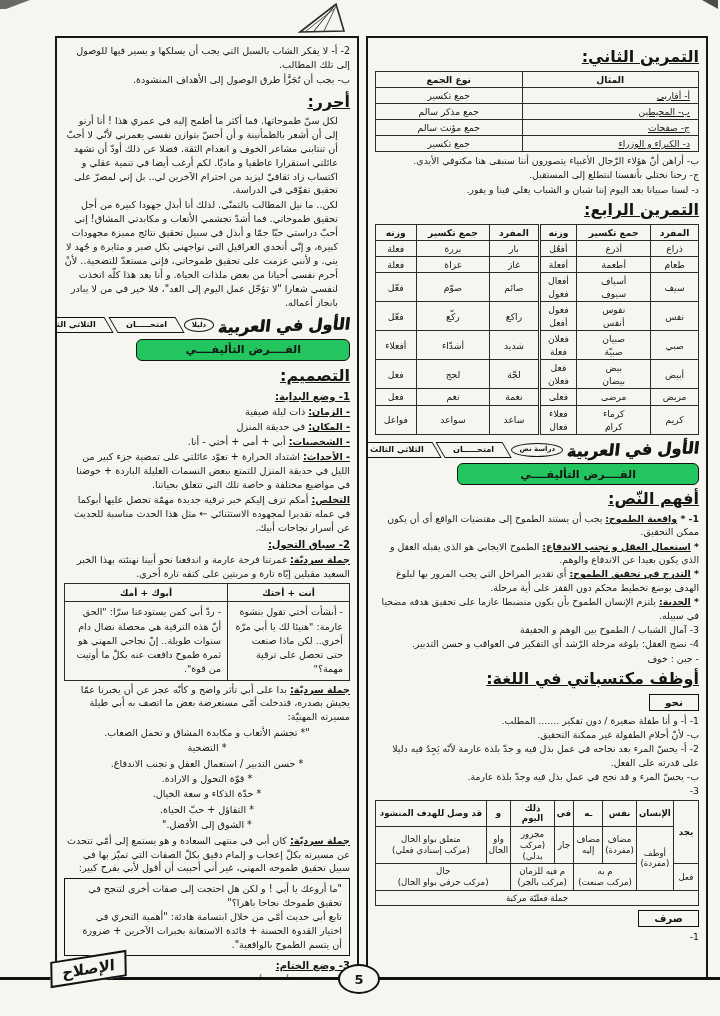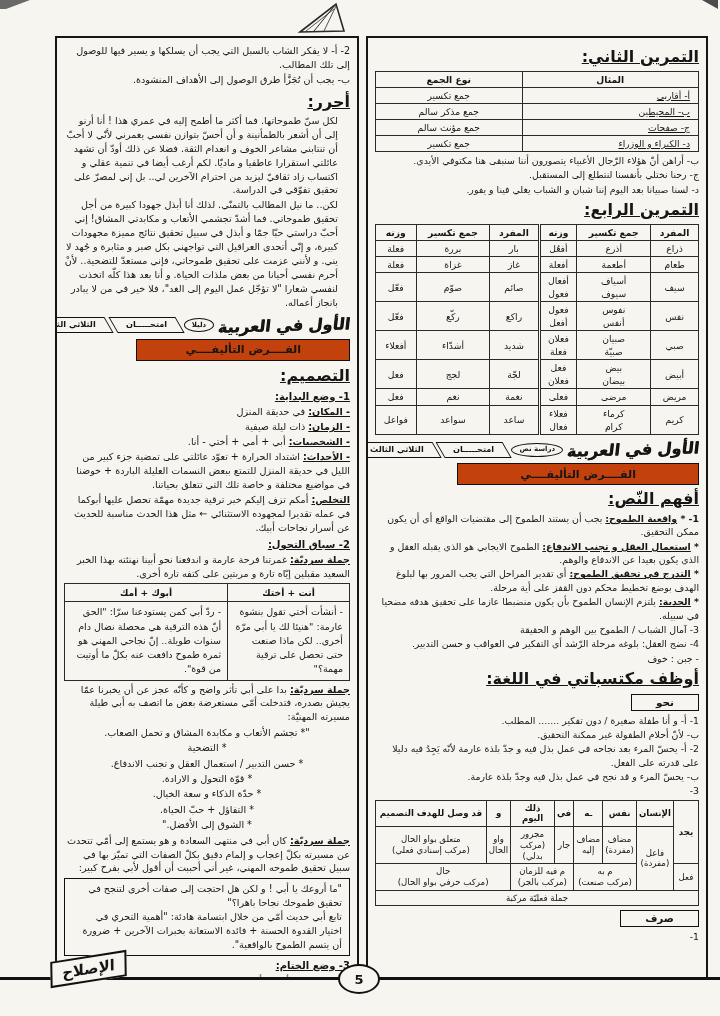--- a/index.html
+++ b/index.html
@@ -48,24 +48,24 @@
   .banner{margin:4px 0 3px;direction:rtl;}
   .banner-top{display:flex;align-items:center;justify-content:space-between;gap:4px;margin-bottom:2px;}
   .logo{font-weight:900;font-size:16px;transform:skewX(-8deg) rotate(-1.5deg);
         letter-spacing:-1px;text-shadow:.5px 0 #000;white-space:nowrap;}
   .oval-lbl{border:1.2px solid #111;border-radius:50%;padding:1px 7px;font-size:7px;font-weight:bold;
             white-space:nowrap;}
   .tab{border:1.3px solid #111;transform:skewX(30deg);padding:1px 12px;font-size:8.2px;font-weight:bold;
        background:#f6f5f0;white-space:nowrap;}
   .tab>span{display:inline-block;transform:skewX(-30deg);}
   .tab-dark{border-width:1.6px;box-shadow:-3px 0 0 #111;}
-  .ribbon{width:74%;border:1.7px solid #111;border-radius:0;height:20px;display:flex;
-          align-items:center;justify-content:center;font-weight:bold;font-size:11px;background:#c2410c;}
-  
-  .tag-box{display:inline-block;border:1.5px solid #111;padding:0 24px;font-weight:bold;
+  .ribbon{width:74%;border:1.7px solid #111;border-radius:6px;height:20px;display:flex;
+          align-items:center;justify-content:center;font-weight:bold;font-size:11px;background:#22c55e;}
+  
+  .tag-box{display:inline-block;border:1.5px solid #111;padding:0 15px;font-weight:bold;
            font-size:10.5px;margin:2px 0;text-align:center;}
   .traits div{text-align:center;margin:1.5px 0;}
   .quote-box{border:1.6px solid #111;padding:3px 7px;margin:3px 0;white-space:pre-line;}
   .lone{margin:1px 0;}
 </style>
 </head>
 <body>
 
 <div class="page">
 
@@ -255,24 +255,24 @@
       </colgroup>
       <tbody>
           <tr class="words">
         <td rowspan="2">يجد</td>
         <td>الإنسان</td>
         <td>نفس</td>
         <td>ـه</td>
         <td>في</td>
         <td>ذلك اليوم</td>
         <td>و</td>
-        <td>قد وصل للهدف التصميم</td>
+        <td>قد وصل للهدف المنشود</td>
       </tr>
       <tr class="roles">
-        <td rowspan="2">فاعل
+        <td rowspan="2">أوظف
 (مفردة)</td>
         <td>مضاف
 (مفردة)</td>
         <td>مضاف
 إليه</td>
         <td>جار</td>
         <td>مجرور
 (مركب
 بدلي)</td>
         <td>واو
@@ -321,22 +321,22 @@
         <div class="tab"><span>امتحـــــان</span></div>
         <div class="tab tab-dark"><span>الثلاثي الثالث</span></div>
       </div>
       <div class="ribbon">الفــــرض التأليفــــي</div>
     </div>
 
     <div class="h">التصميم:</div>
     <div class="h2">1- وضع البداية:</div>
 
     <div>
+        <div class="lone"><span class="ul">- الزمان:</span><span> ذات ليلة صيفية</span></div>
         <div class="lone"><span class="ul">- المكان:</span><span> في حديقة المنزل</span></div>
-        <div class="lone"><span class="ul">- الزمان:</span><span> ذات ليلة صيفية</span></div>
         <div class="lone"><span class="ul">- الشخصيات:</span><span> أبي + أمي + أختي - أنا.</span></div>
         <div class="lone"><span class="ul">- الأحداث:</span><span> اشتداد الحرارة + تعوّد عائلتي على تمضية جزء كبير من الليل في حديقة المنزل للتمتع ببعض النسمات العليلة الباردة + خوضنا في مواضيع مختلفة و خاصة تلك التي تتعلق بحياتنا.</span></div>
       </div>
 
     <p>
       <span class="ul">التخلص:</span>
       <span>أمكم تزف إليكم خبر ترقية جديدة مهمّة تحصل عليها أبوكما في عمله تقديرا لمجهوده الاستثنائي ← مثل هذا الحدث مناسبة للحديث عن أسرار نجاحات أبيك.</span>
     </p>
 
     <div class="h2">2- سياق التحول:</div>

